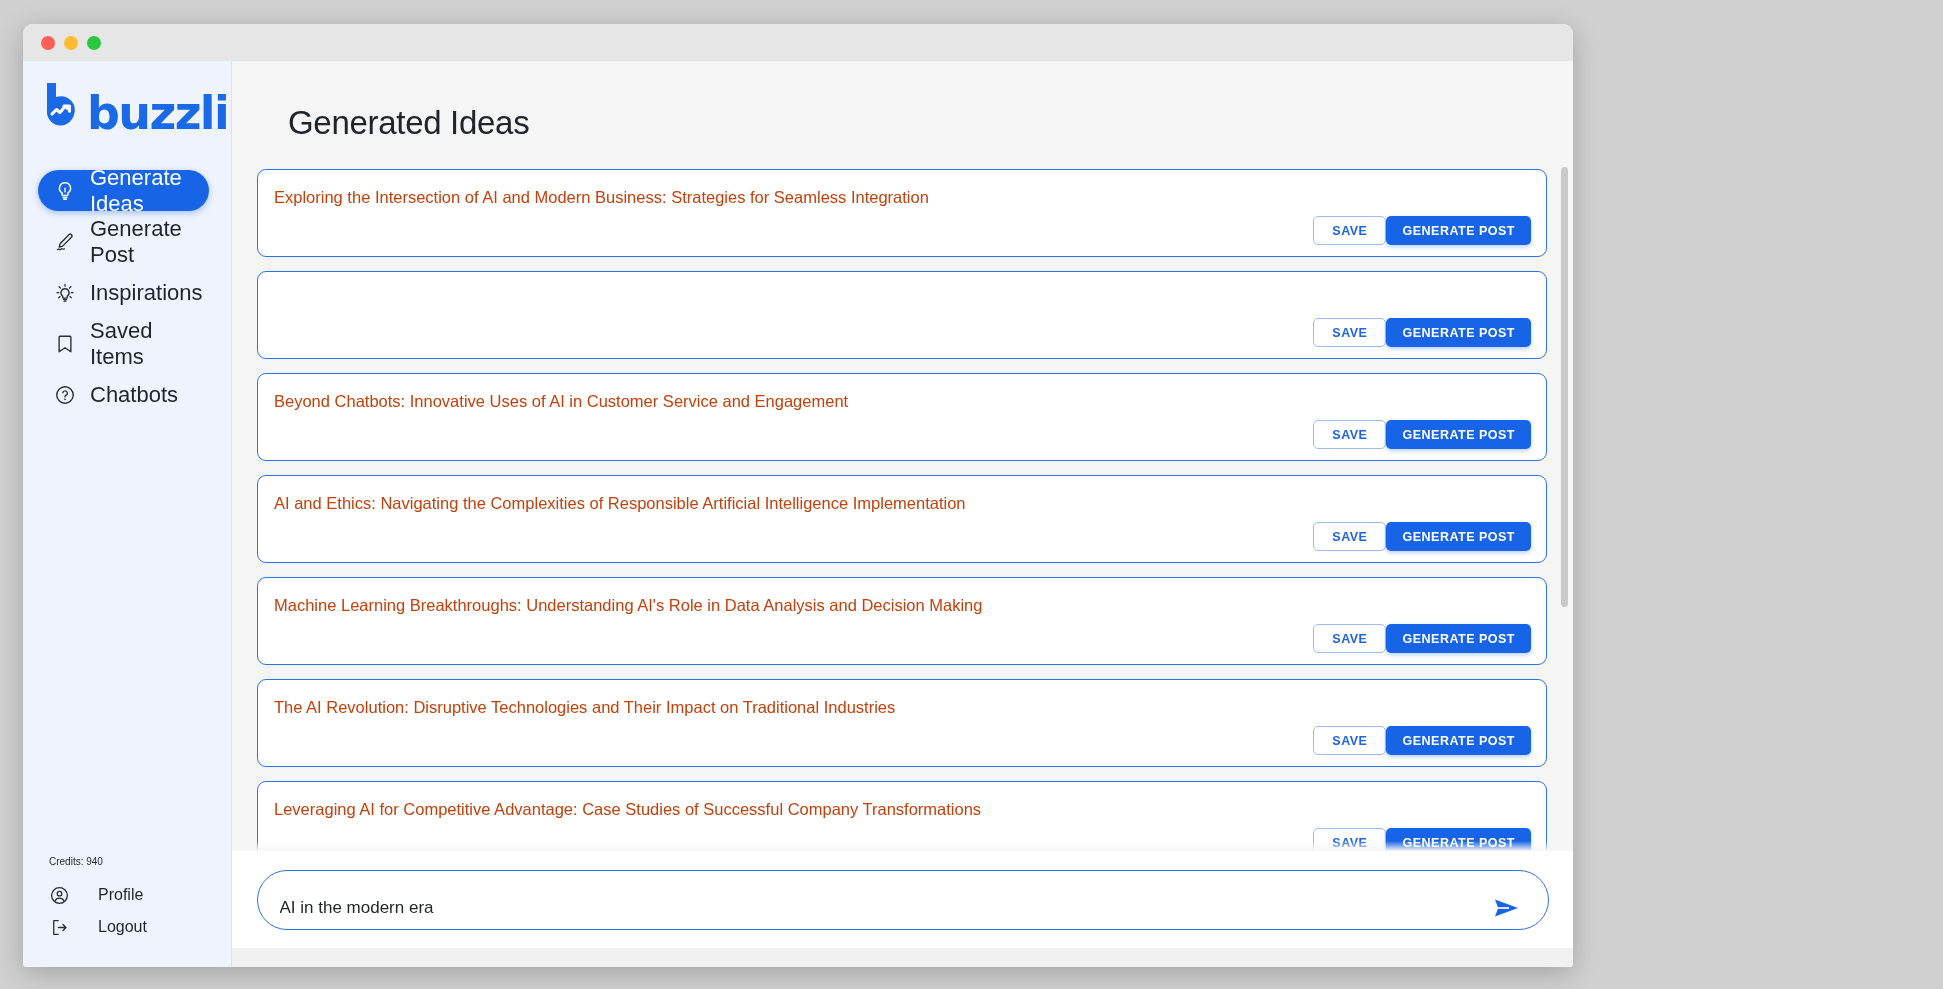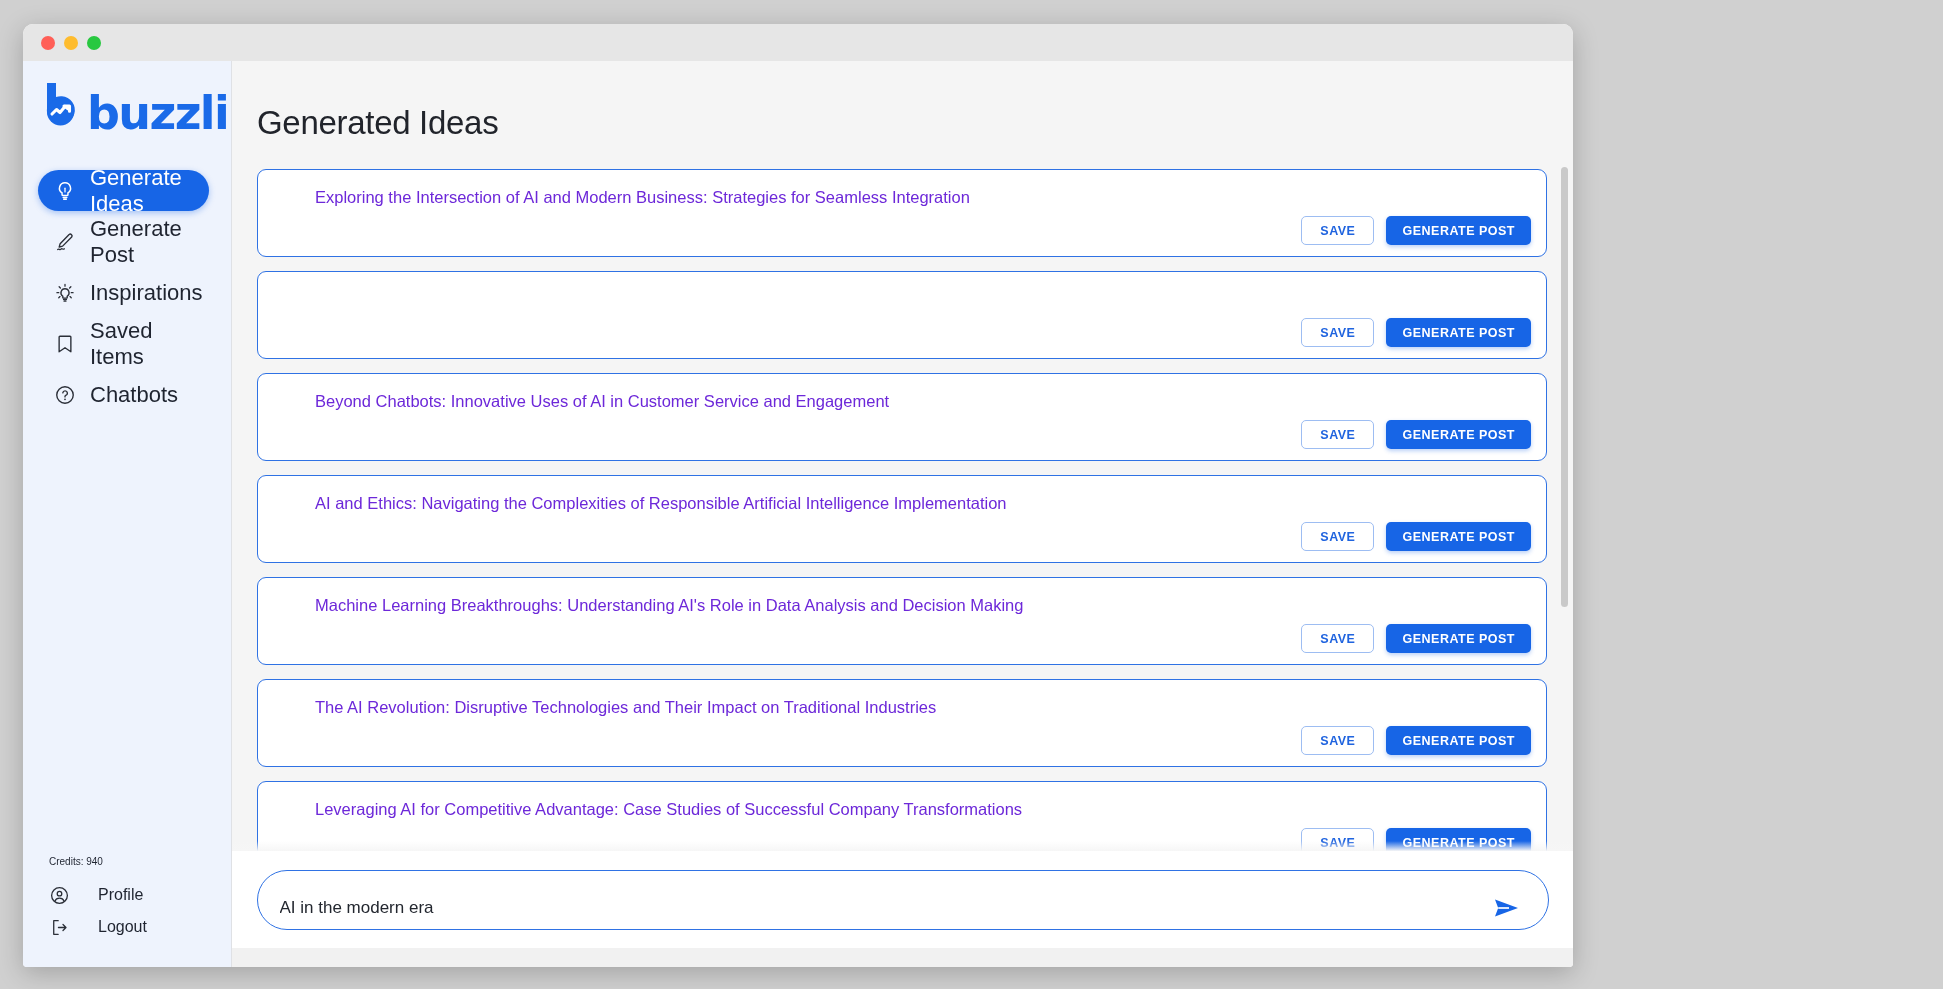--- a/index.html
+++ b/index.html
@@ -109,20 +109,21 @@
     z-index: 7;
   }
   #mini-arrow-top { top: 845px; }
 
   
   #main {
     flex: 1; min-width: 0;
     background: #f5f5f5;
     position: relative;
     overflow: hidden;
+    padding-left: 31px;
   }
   #page-title {
     font-size: 33px;
     color: #21242b;
     font-weight: 400;
     padding: 43px 0 0 26px;
     letter-spacing: -0.3px;
   }
   #ideas-list {
     position: absolute;
@@ -135,28 +136,27 @@
     background: #ffffff;
     border: 1.5px solid #2f72e4;
     border-radius: 9px;
     height: 88px;
     margin-bottom: 14px;
     position: relative;
     padding: 18px 16px 0 16px;
   }
   .idea-text {
     font-size: 16.5px;
-    color: #6d28d9;
+    color: #c2410c;
     line-height: 1.2;
-    margin-left: 41px;
   }
   .card-actions {
     position: absolute;
     right: 15px; bottom: 11px;
-    display: flex; align-items: center; gap: 12px;
+    display: flex; align-items: center; 
   }
   .btn-save {
     background: #ffffff;
     border: 1px solid #9dbdf2;
     color: #2064df;
     font-size: 12.5px;
     font-weight: 700;
     letter-spacing: 0.5px;
     border-radius: 5px;
     height: 29px;

